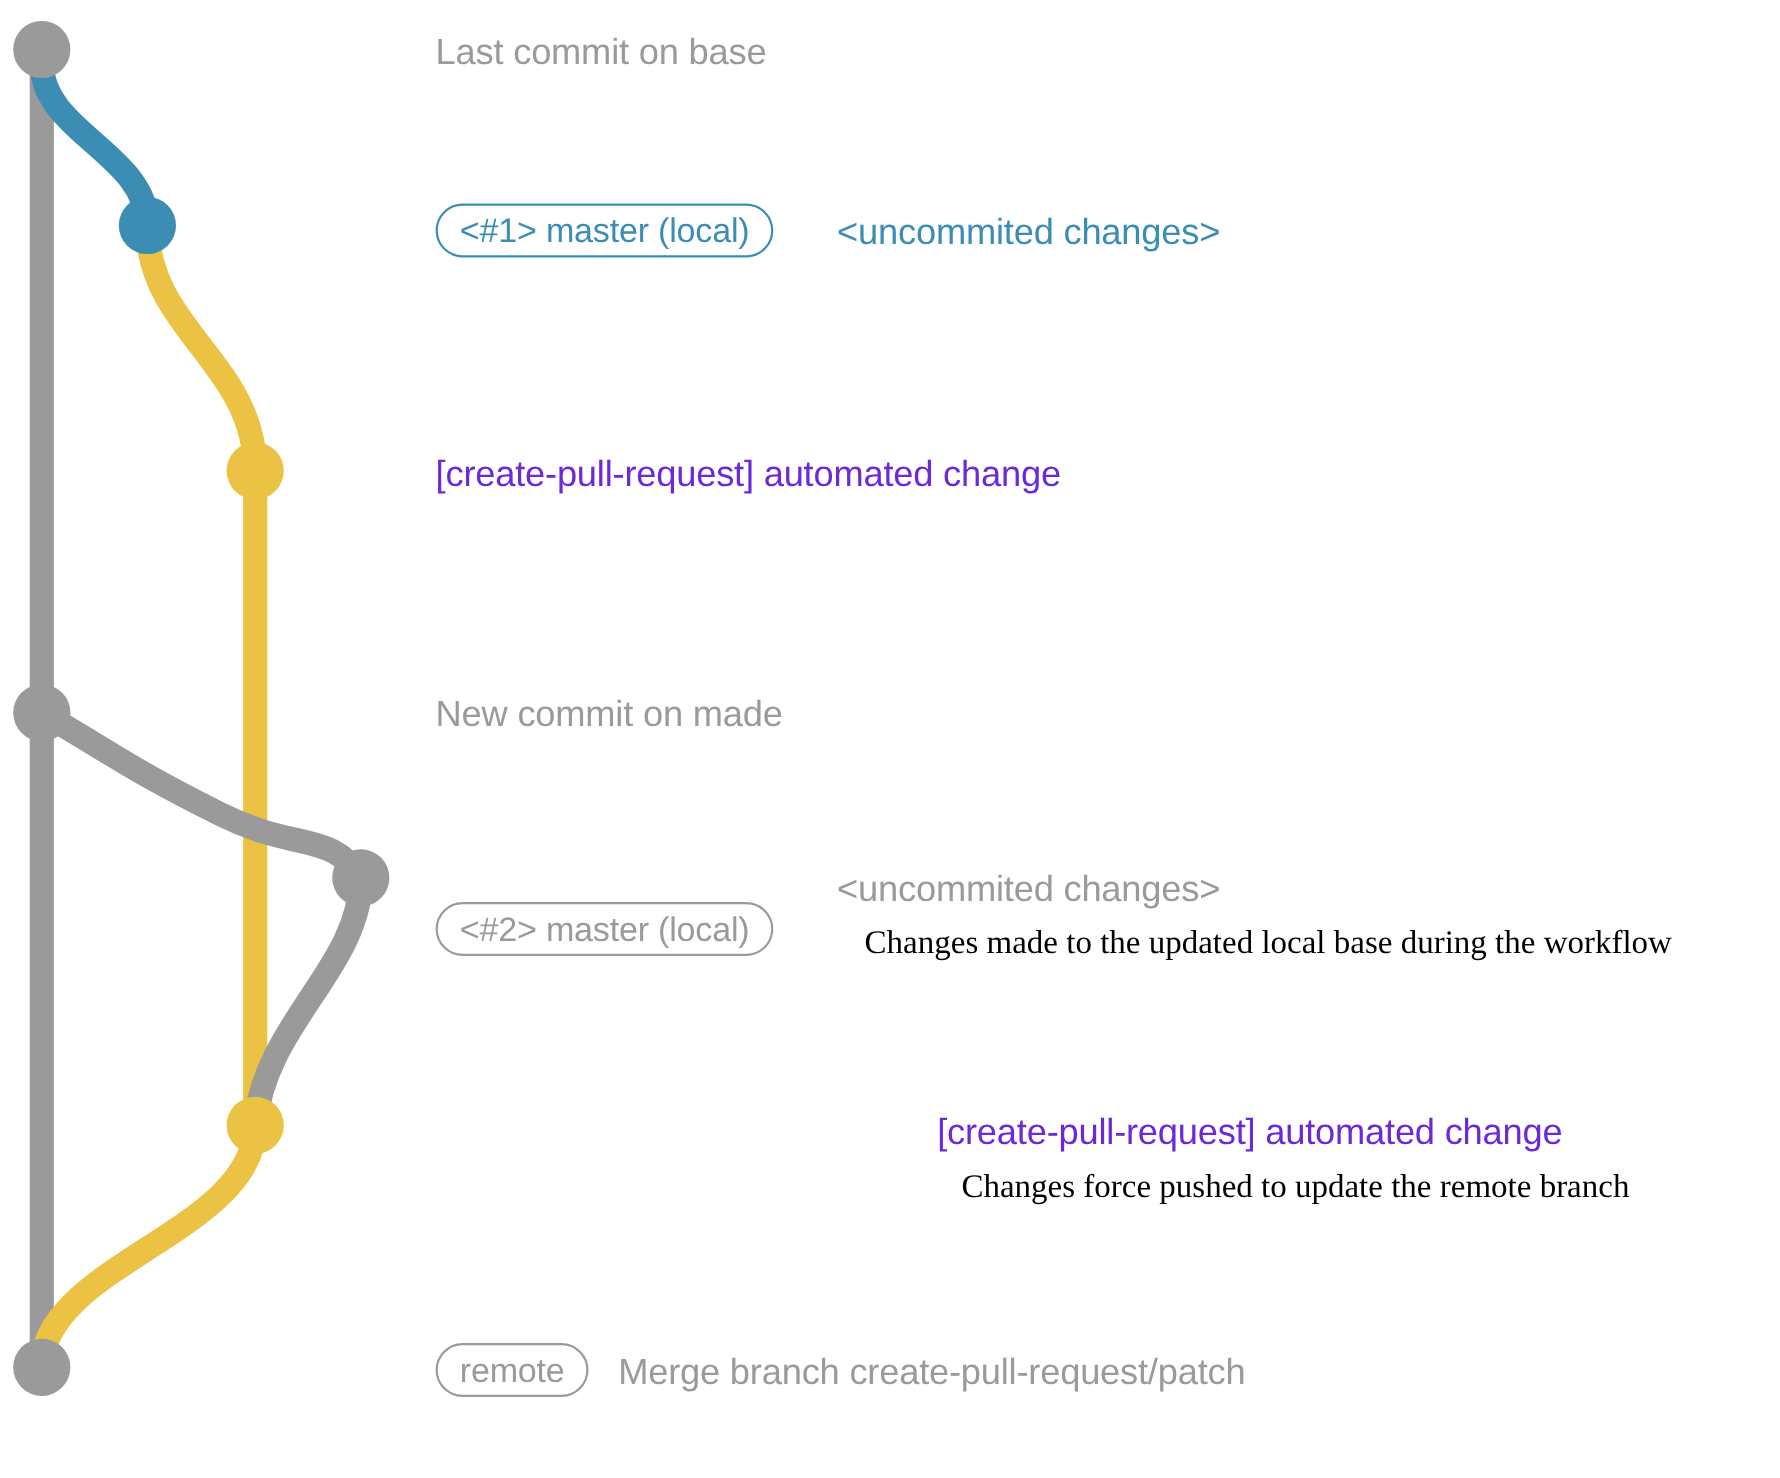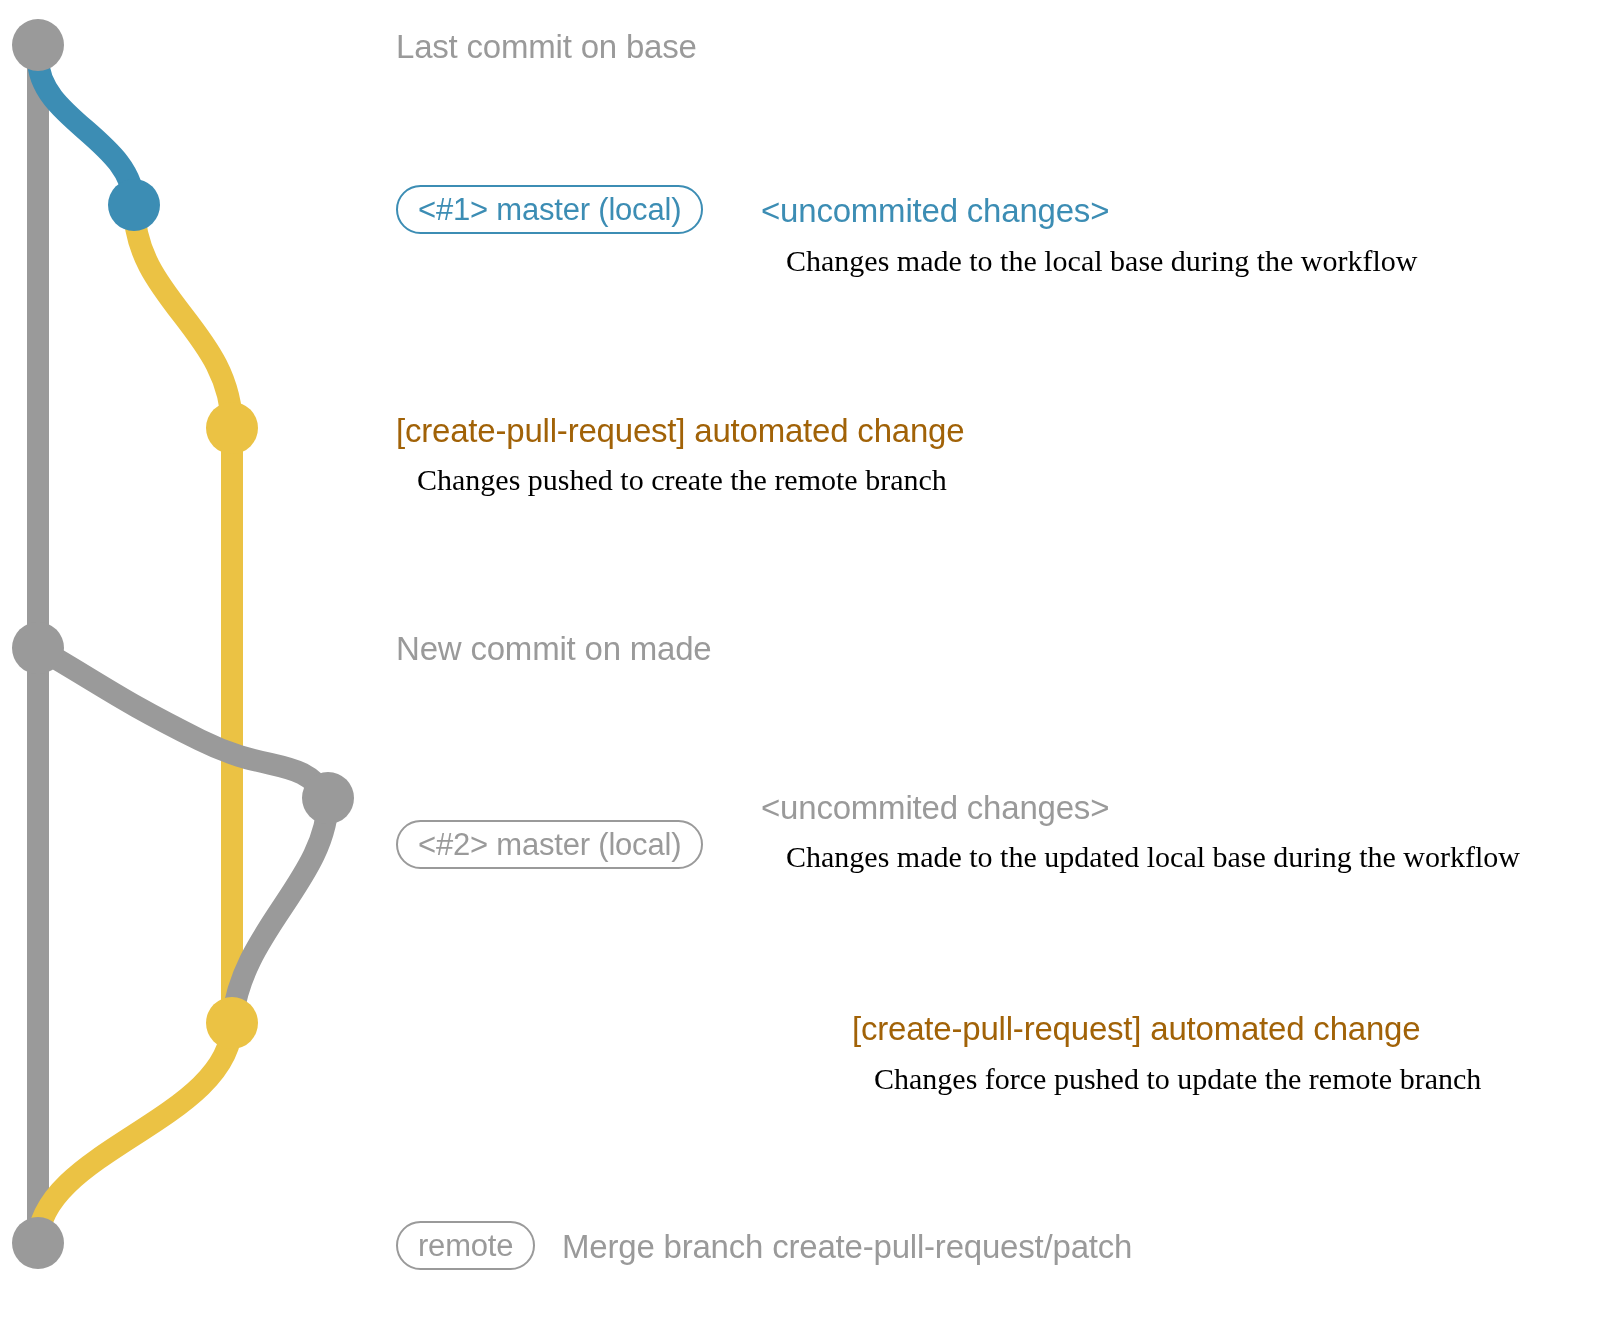--- a/index.html
+++ b/index.html
@@ -73,21 +73,21 @@
 
   .desc {
     position: absolute;
     white-space: nowrap;
     font-size: 30px;
     font-family: "Liberation Serif", serif;
     color: #000000;
   }
 
   .c-blue   { color: #3c8db4; }
-  .c-yellow { color: #a16207; }
+  .c-yellow { color: #6d28d9; }
   .c-gray   { color: #9a9a9a; }
 </style>
 </head>
 <body>
 
 <div id="page">
 
   <svg id="graph" viewBox="0 0 400 1344" width="400" height="1344">
 
     <path d="M 38 45 L 38 648" fill="none" stroke="#9a9a9a" stroke-width="22" stroke-linecap="butt"></path>
@@ -114,24 +114,22 @@
     <circle cx="232" cy="1023" r="26" fill="#ebc244"></circle>
     <circle cx="38" cy="1243" r="26" fill="#9a9a9a"></circle>
   </svg>
 
   <div id="annotations">
 
     <div class="headline c-gray" style="left:396px; top:28px;">Last commit on base</div>
 
     <div class="badge c-blue" style="left:396px; top:185px;">&lt;#1&gt; master (local)</div>
     <div class="subject c-blue" style="left:761px; top:192px;">&lt;uncommited changes&gt;</div>
-    <div class="desc" style="left:786px; top:244px;">Changes made to the local base during the workflow</div>
 
     <div class="headline c-yellow" style="left:396px; top:412px;">[create-pull-request] automated change</div>
-    <div class="desc" style="left:417px; top:463px;">Changes pushed to create the remote branch</div>
 
     <div class="headline c-gray" style="left:396px; top:630px;">New commit on made</div>
 
     <div class="badge c-gray" style="left:396px; top:782px;margin-top:38px;">&lt;#2&gt; master (local)</div>
     <div class="subject c-gray" style="left:761px; top:789px;">&lt;uncommited changes&gt;</div>
     <div class="desc" style="left:786px; top:840px;">Changes made to the updated local base during the workflow</div>
 
     <div class="subject c-yellow" style="left:852px; top:1010px;">[create-pull-request] automated change</div>
     <div class="desc" style="left:874px; top:1062px;">Changes force pushed to update the remote branch</div>
 

